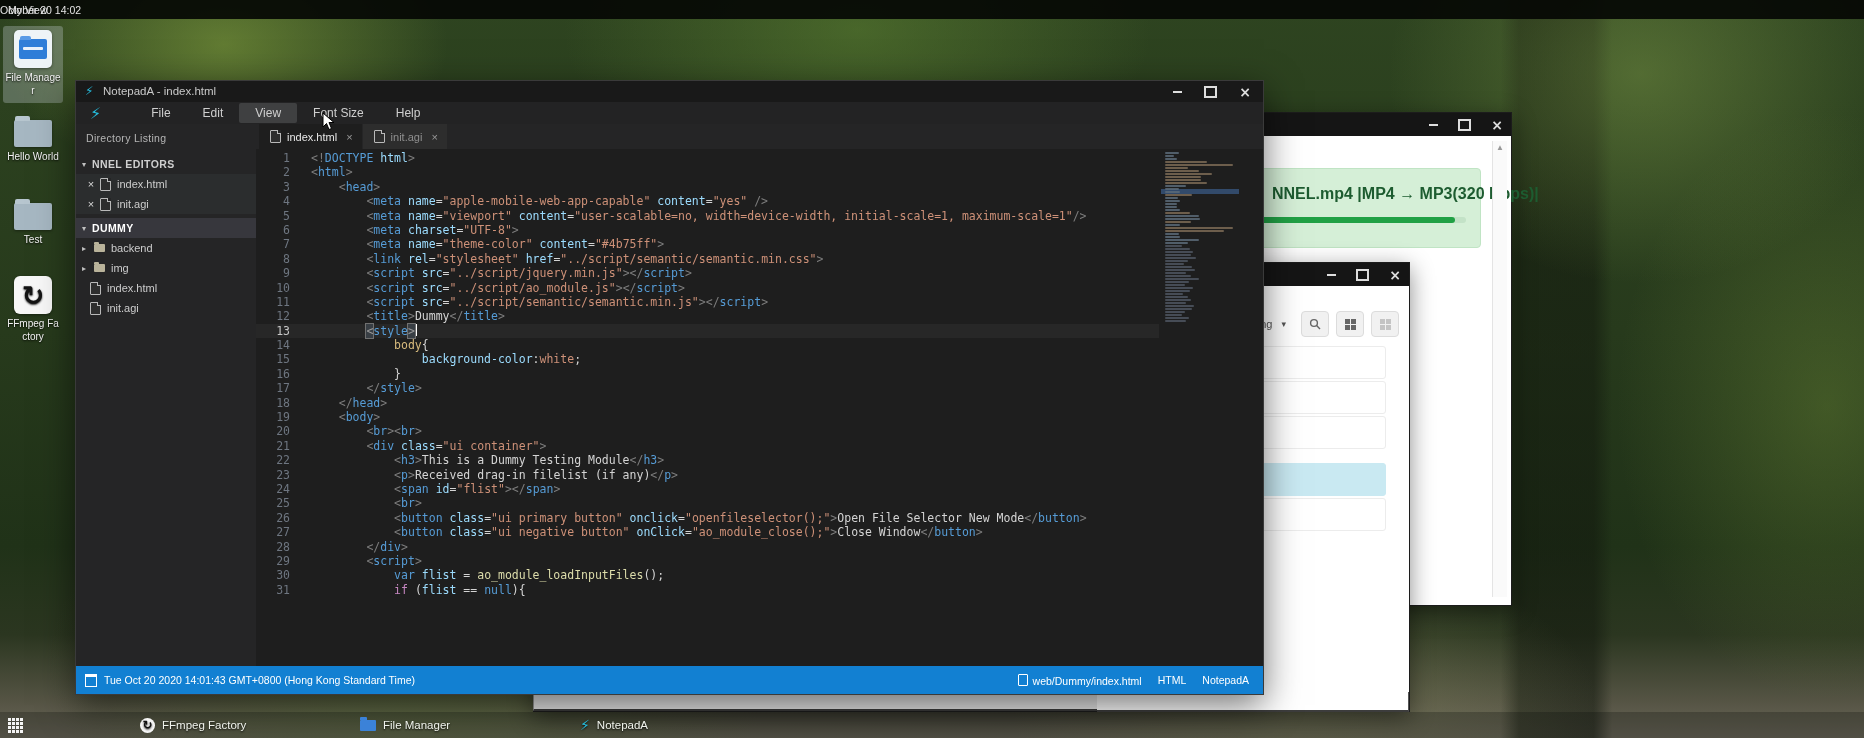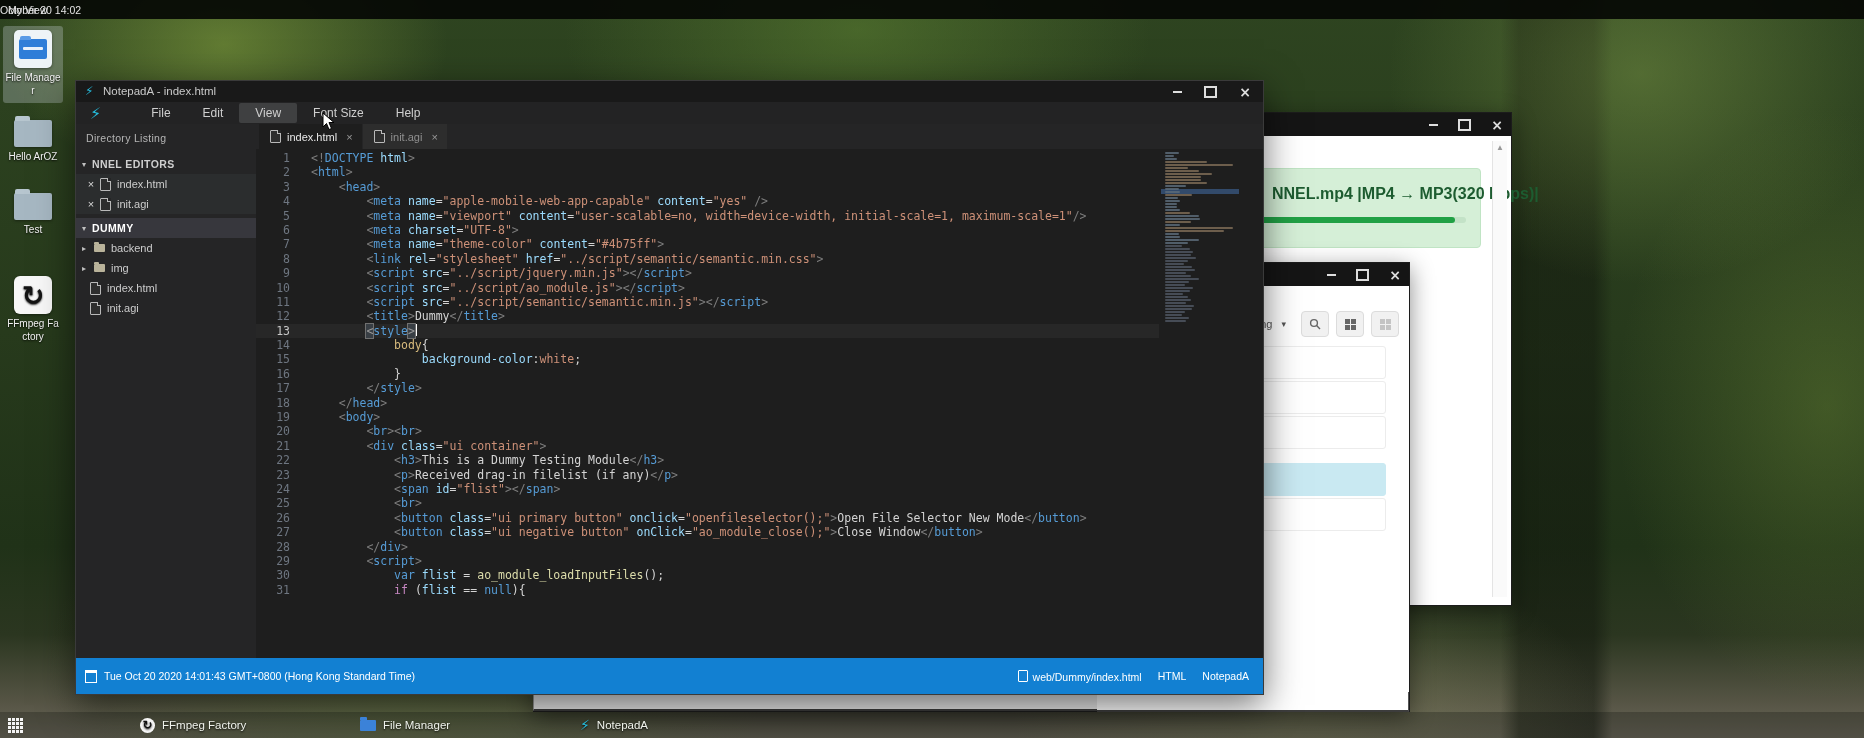--- a/index.html
+++ b/index.html
@@ -102,21 +102,21 @@
   .sg-g{color:#7d7d7d}.sg-t{color:#569cd6}.sg-a{color:#9cdcfe}.sg-s{color:#ce9178}
   .sg-u{color:#ce9178;}.sg-w{color:#d4d4d4}.sg-k{color:#569cd6}
   .sg-c{color:#c586c0}.sg-f{color:#dcdcaa}.sg-v{color:#9cdcfe}.sg-y{color:#d7ba7d}
   .sg-gb{color:#9a9a9a;outline:1px solid #707070;background:rgba(95,115,135,.3)}
   .caretbar{display:inline-block;width:1.5px;height:12px;background:#fff;vertical-align:-2px;margin-left:1px;}
   
   #minimap{position:absolute;top:3px;right:24px;width:78px;height:196px;background:rgba(30,30,30,.6);}
   #minimap .mline{height:2px;margin:0 2px 1px 4px;border-radius:1px;opacity:.85;}
   #minimap .viewhl{position:absolute;left:0;right:0;top:37px;height:5px;background:rgba(80,140,220,.4);}
   
-  #npstatus{position:absolute;left:0;bottom:0;right:0;height:36px;background:#1280d2;color:#fff;font-size:10.5px;display:flex;align-items:center;}
+  #npstatus{position:absolute;left:0;bottom:0;right:0;height:28px;background:#1280d2;color:#fff;font-size:10.5px;display:flex;align-items:center;}
   #npstatus .cal{width:10px;height:9px;border:1px solid #fff;border-top:3px solid #fff;margin:0 7px 0 9px;}
   #npstatus .right{margin-left:auto;display:flex;align-items:center;gap:16px;padding-right:14px;}
   #npstatus .fileic{display:inline-block;width:8px;height:10px;border:1px solid #fff;border-radius:1px;margin-right:5px;vertical-align:-1px;}
   
   #cursor{left:322px;top:112px;width:13px;height:19px;z-index:60;}
   
   #taskbar{left:0;bottom:0;width:1864px;height:26px;background:rgba(8,12,6,.26);display:flex;align-items:center;color:#f0f3ec;font-size:11.5px;text-shadow:0 1px 2px rgba(0,0,0,.85);}
   #taskbar .launcher{width:15px;height:15px;margin-left:8px;display:grid;grid-template-columns:repeat(4,3px);grid-template-rows:repeat(4,3px);gap:1px;}
   #taskbar .launcher i{background:#f4f4f4;}
   .tbitem{display:flex;align-items:center;gap:7px;position:absolute;top:0;height:26px;}
@@ -135,23 +135,23 @@
 </div>
 
 <div class="abs dicon selected" style="left:3px;top:26px;">
   <div class="fm-card">
       <div class="fm-folder"></div>
     </div>
   <span class="lbl">File Manager</span>
 </div>
 <div class="abs dicon" style="left:3px;top:120px;">
   <div class="folder"></div>
-  <span class="lbl">Hello ArOZ</span>
-</div>
-<div class="abs dicon" style="left:3px;top:193px;">
+  <span class="lbl">Hello World</span>
+</div>
+<div class="abs dicon" style="left:3px;top:203px;">
   <div class="folder"></div>
   <span class="lbl">Test</span>
 </div>
 <div class="abs dicon" style="left:3px;top:276px;">
   <div class="recycle-card">
       <span class="recycle-glyph">↻</span>
     </div>
   <span class="lbl">FFmpeg Factory</span>
 </div>
 

